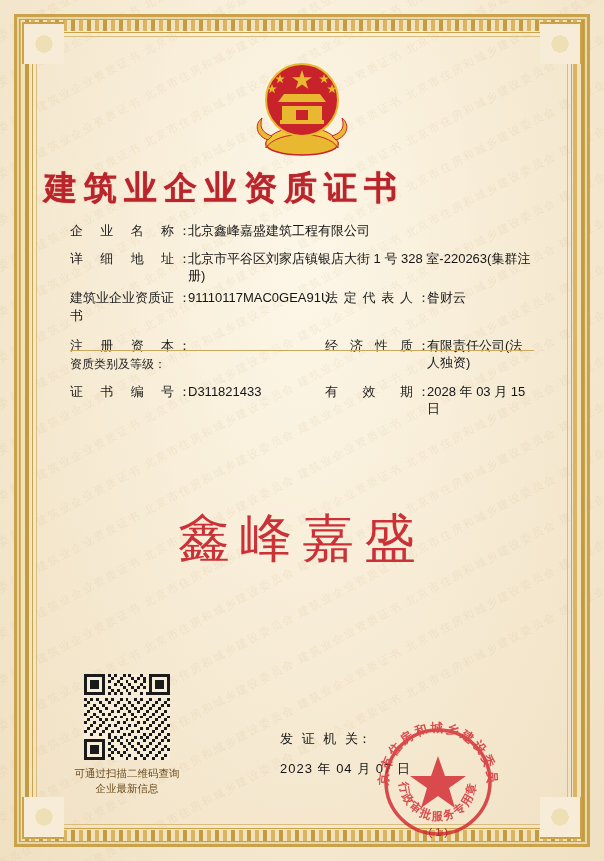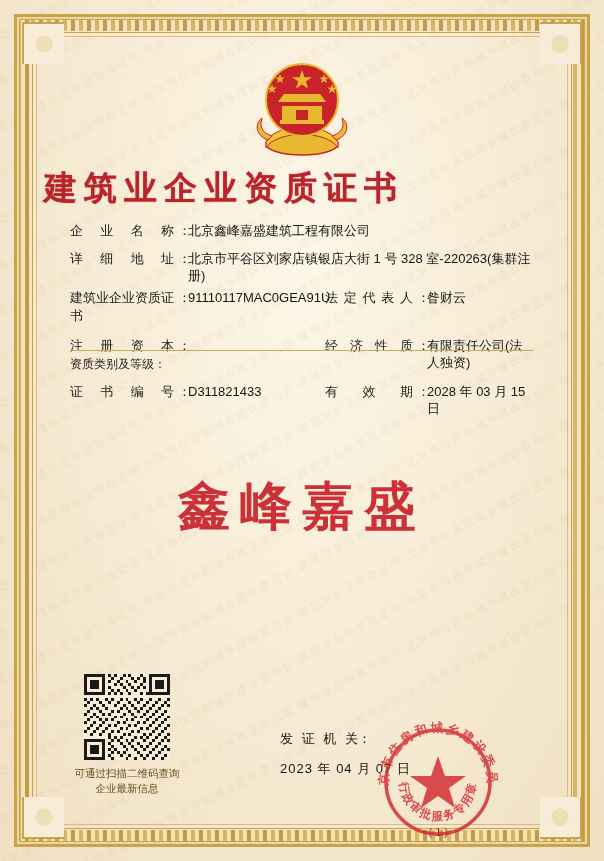--- a/index.html
+++ b/index.html
@@ -160,25 +160,25 @@
   .quals-title { margin-bottom: 3px; }
   .quals-body {
     line-height: 16.5px;
     padding-left: 8px;
     text-align: justify;
   }
 
   .company-stamp {
     position: absolute;
     left: 0; right: 0;
-    top: 428px;
+    top: 460px;
     text-align: center;
     font-family: "DejaVu Serif", "Liberation Serif", serif;
     font-size: 52px;
-    font-weight: bold;
+    font-weight: normal;
     letter-spacing: 10px;
     color: #c8232a;
     opacity: 0.93;
   }
 
   .qr {
     position: absolute;
     left: 40px;
     top: 630px;
     width: 86px;

